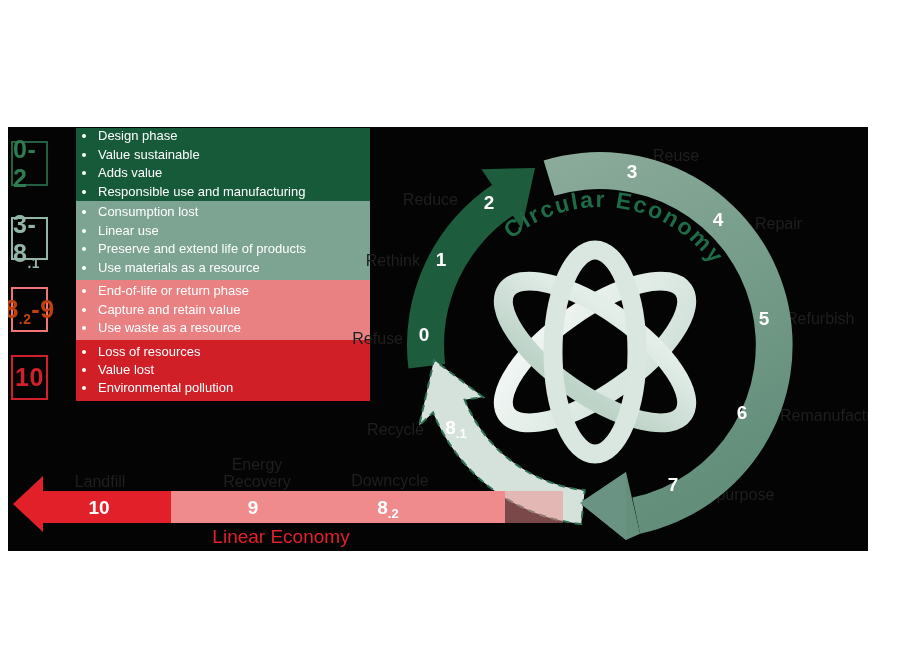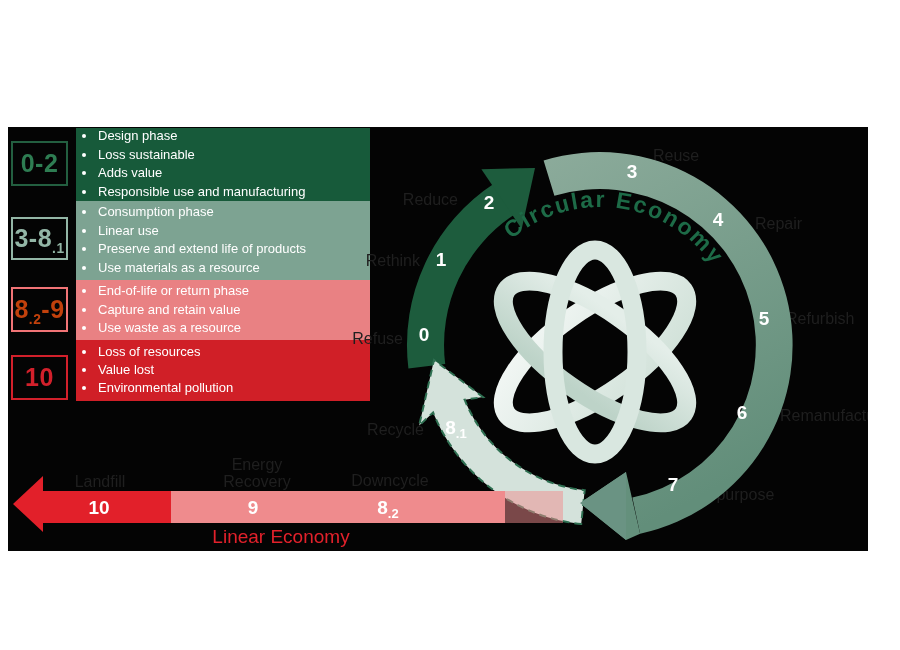--- a/index.html
+++ b/index.html
@@ -1,21 +1,21 @@
 <!DOCTYPE html>
 <html><head>
 <meta charset="utf-8">
 <style>
   html,body{margin:0;padding:0;background:#ffffff;font-family:"Liberation Sans",sans-serif;}
   #page{position:relative;width:900px;height:650px;background:#ffffff;overflow:hidden;}
   #frame{position:absolute;left:8px;top:127px;width:860px;height:424px;background:#040404;overflow:hidden;}
   #diagram-svg{position:absolute;left:0;top:0;}
 
   
-  .range-box{position:absolute;left:3px;width:57px;box-sizing:border-box;border:2px solid;
+  .range-box{position:absolute;left:3px;width:37px;box-sizing:border-box;border:2px solid;
     display:flex;align-items:center;justify-content:center;font-weight:bold;font-size:25px;letter-spacing:.5px;}
   .range-box sub{font-size:.55em;line-height:0;margin-top:8px;}
   .rb1{top:14px;height:45px;color:#2e7d52;border-color:#235f40;}
   .rb2{top:90px;height:43px;color:#93b6a6;border-color:#93b6a6;}
   .rb3{top:160px;height:45px;color:#c2410c;border-color:#f17476;}
   .rb4{top:228px;height:45px;color:#d2202b;border-color:#d2202b;}
 
   
   .block{position:absolute;left:68px;width:294px;box-sizing:border-box;display:flex;align-items:center;}
   .b1{top:1px;height:73px;background:#175a3a;}
@@ -49,28 +49,28 @@
     <div class="range-box rb3">
         <span><span>8</span><sub>.2</sub><span>-9</span></span>
       </div>
     <div class="range-box rb4">
         <span><span>10</span></span>
       </div>
 
     <div class="block b1">
       <ul>
         <li>Design phase</li>
-        <li>Loss sustainable</li>
+        <li>Value sustainable</li>
         <li>Adds value</li>
         <li>Responsible use and manufacturing</li>
       </ul>
     </div>
     <div class="block b2">
       <ul>
-        <li>Consumption phase</li>
+        <li>Consumption lost</li>
         <li>Linear use</li>
         <li>Preserve and extend life of products</li>
         <li>Use materials as a resource</li>
       </ul>
     </div>
     <div class="block b3">
       <ul>
         <li>End-of-life or return phase</li>
         <li>Capture and retain value</li>
         <li>Use waste as a resource</li>

